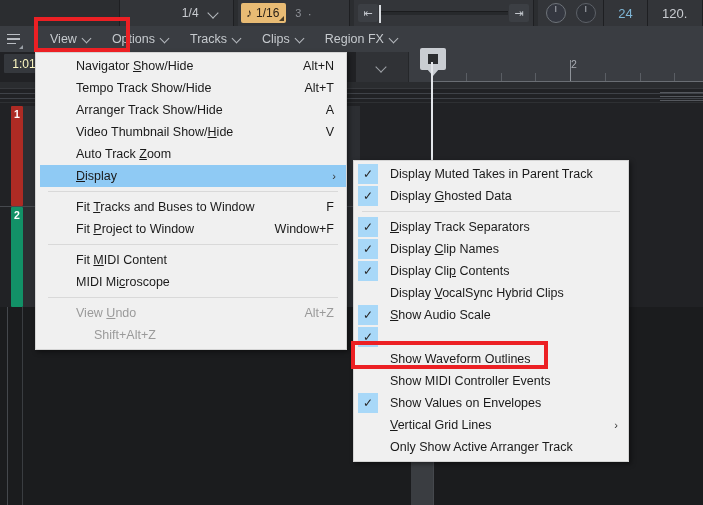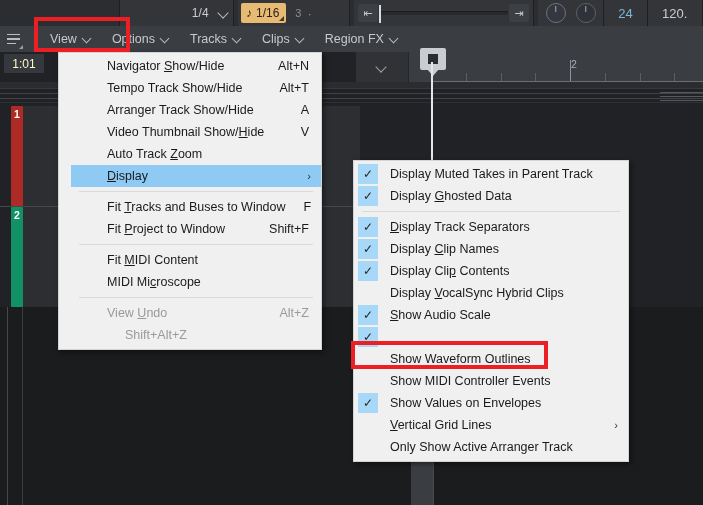--- a/index.html
+++ b/index.html
@@ -187,21 +187,21 @@
   
   .dropdown {
     position: absolute;
     background: #f0f0f0;
     border: 1px solid #d4d4d4;
     box-shadow: 2px 2px 5px rgba(0,0,0,.45);
     font-size: 12.5px;
     color: #1a1a1a;
     z-index: 50;
   }
-  #view-menu { left: 58px; top: 52px; width: 264px; padding: 2px 0 3px 12px; }
+  #view-menu { left: 35px; top: 52px; width: 312px; padding: 2px 0 3px 4px; }
   #display-submenu { left: 353px; top: 160px; width: 276px; padding: 2px 0 3px 0; }
 
   .mi {
     position: relative; display: flex; align-items: center;
     height: 22px; padding: 0 12px 0 36px;
     white-space: nowrap; cursor: default;
   }
   .mi .lbl { flex: 1; }
   .mi .acc { color: #1a1a1a; font-size: 12.5px; padding-left: 18px; }
   .mi.disabled .lbl, .mi.disabled .acc { color: #9a9a9a; }
@@ -224,21 +224,21 @@
   #redbox-view { left: 34px; top: 17px; width: 96px; height: 35px; }
   #redbox-swo { left: 351px; top: 341px; width: 197px; height: 28px; }
 </style>
 </head>
 <body>
 
 <div id="app">
 
   <div class="toolbar">
     <div class="tb-group tb-dark" style="width:120px"></div>
-    <div class="tb-group" style="width:114px; justify-content:flex-end; padding-right:2px;">
+    <div class="tb-group" style="width:114px; justify-content:flex-end; padding-right:12px;">
       <span class="tb-snapval">1/4</span>
       <span class="chev"></span>
     </div>
     <div class="tb-sep"></div>
     <div class="tb-group" style="width:112px;">
       <div class="note-pill">
         <span class="glyph">♪</span>
         <span>1/16</span>
       </div>
       <span class="tb-num">3</span>
@@ -391,21 +391,21 @@
       <span class="lbl"><u>D</u>isplay</span>
       <span class="sub-arrow">›</span>
     </div>
     <div class="separator"></div>
     <div class="mi">
       <span class="lbl">Fit <u>T</u>racks and Buses to Window</span>
       <span class="acc">F</span>
     </div>
     <div class="mi">
       <span class="lbl">Fit <u>P</u>roject to Window</span>
-      <span class="acc">Shift+F</span>
+      <span class="acc">Window+F</span>
     </div>
     <div class="separator"></div>
     <div class="mi">
       <span class="lbl">Fit <u>M</u>IDI Content</span>
       <span class="acc"></span>
     </div>
     <div class="mi">
       <span class="lbl">MIDI Mi<u>c</u>roscope</span>
       <span class="acc"></span>
     </div>

